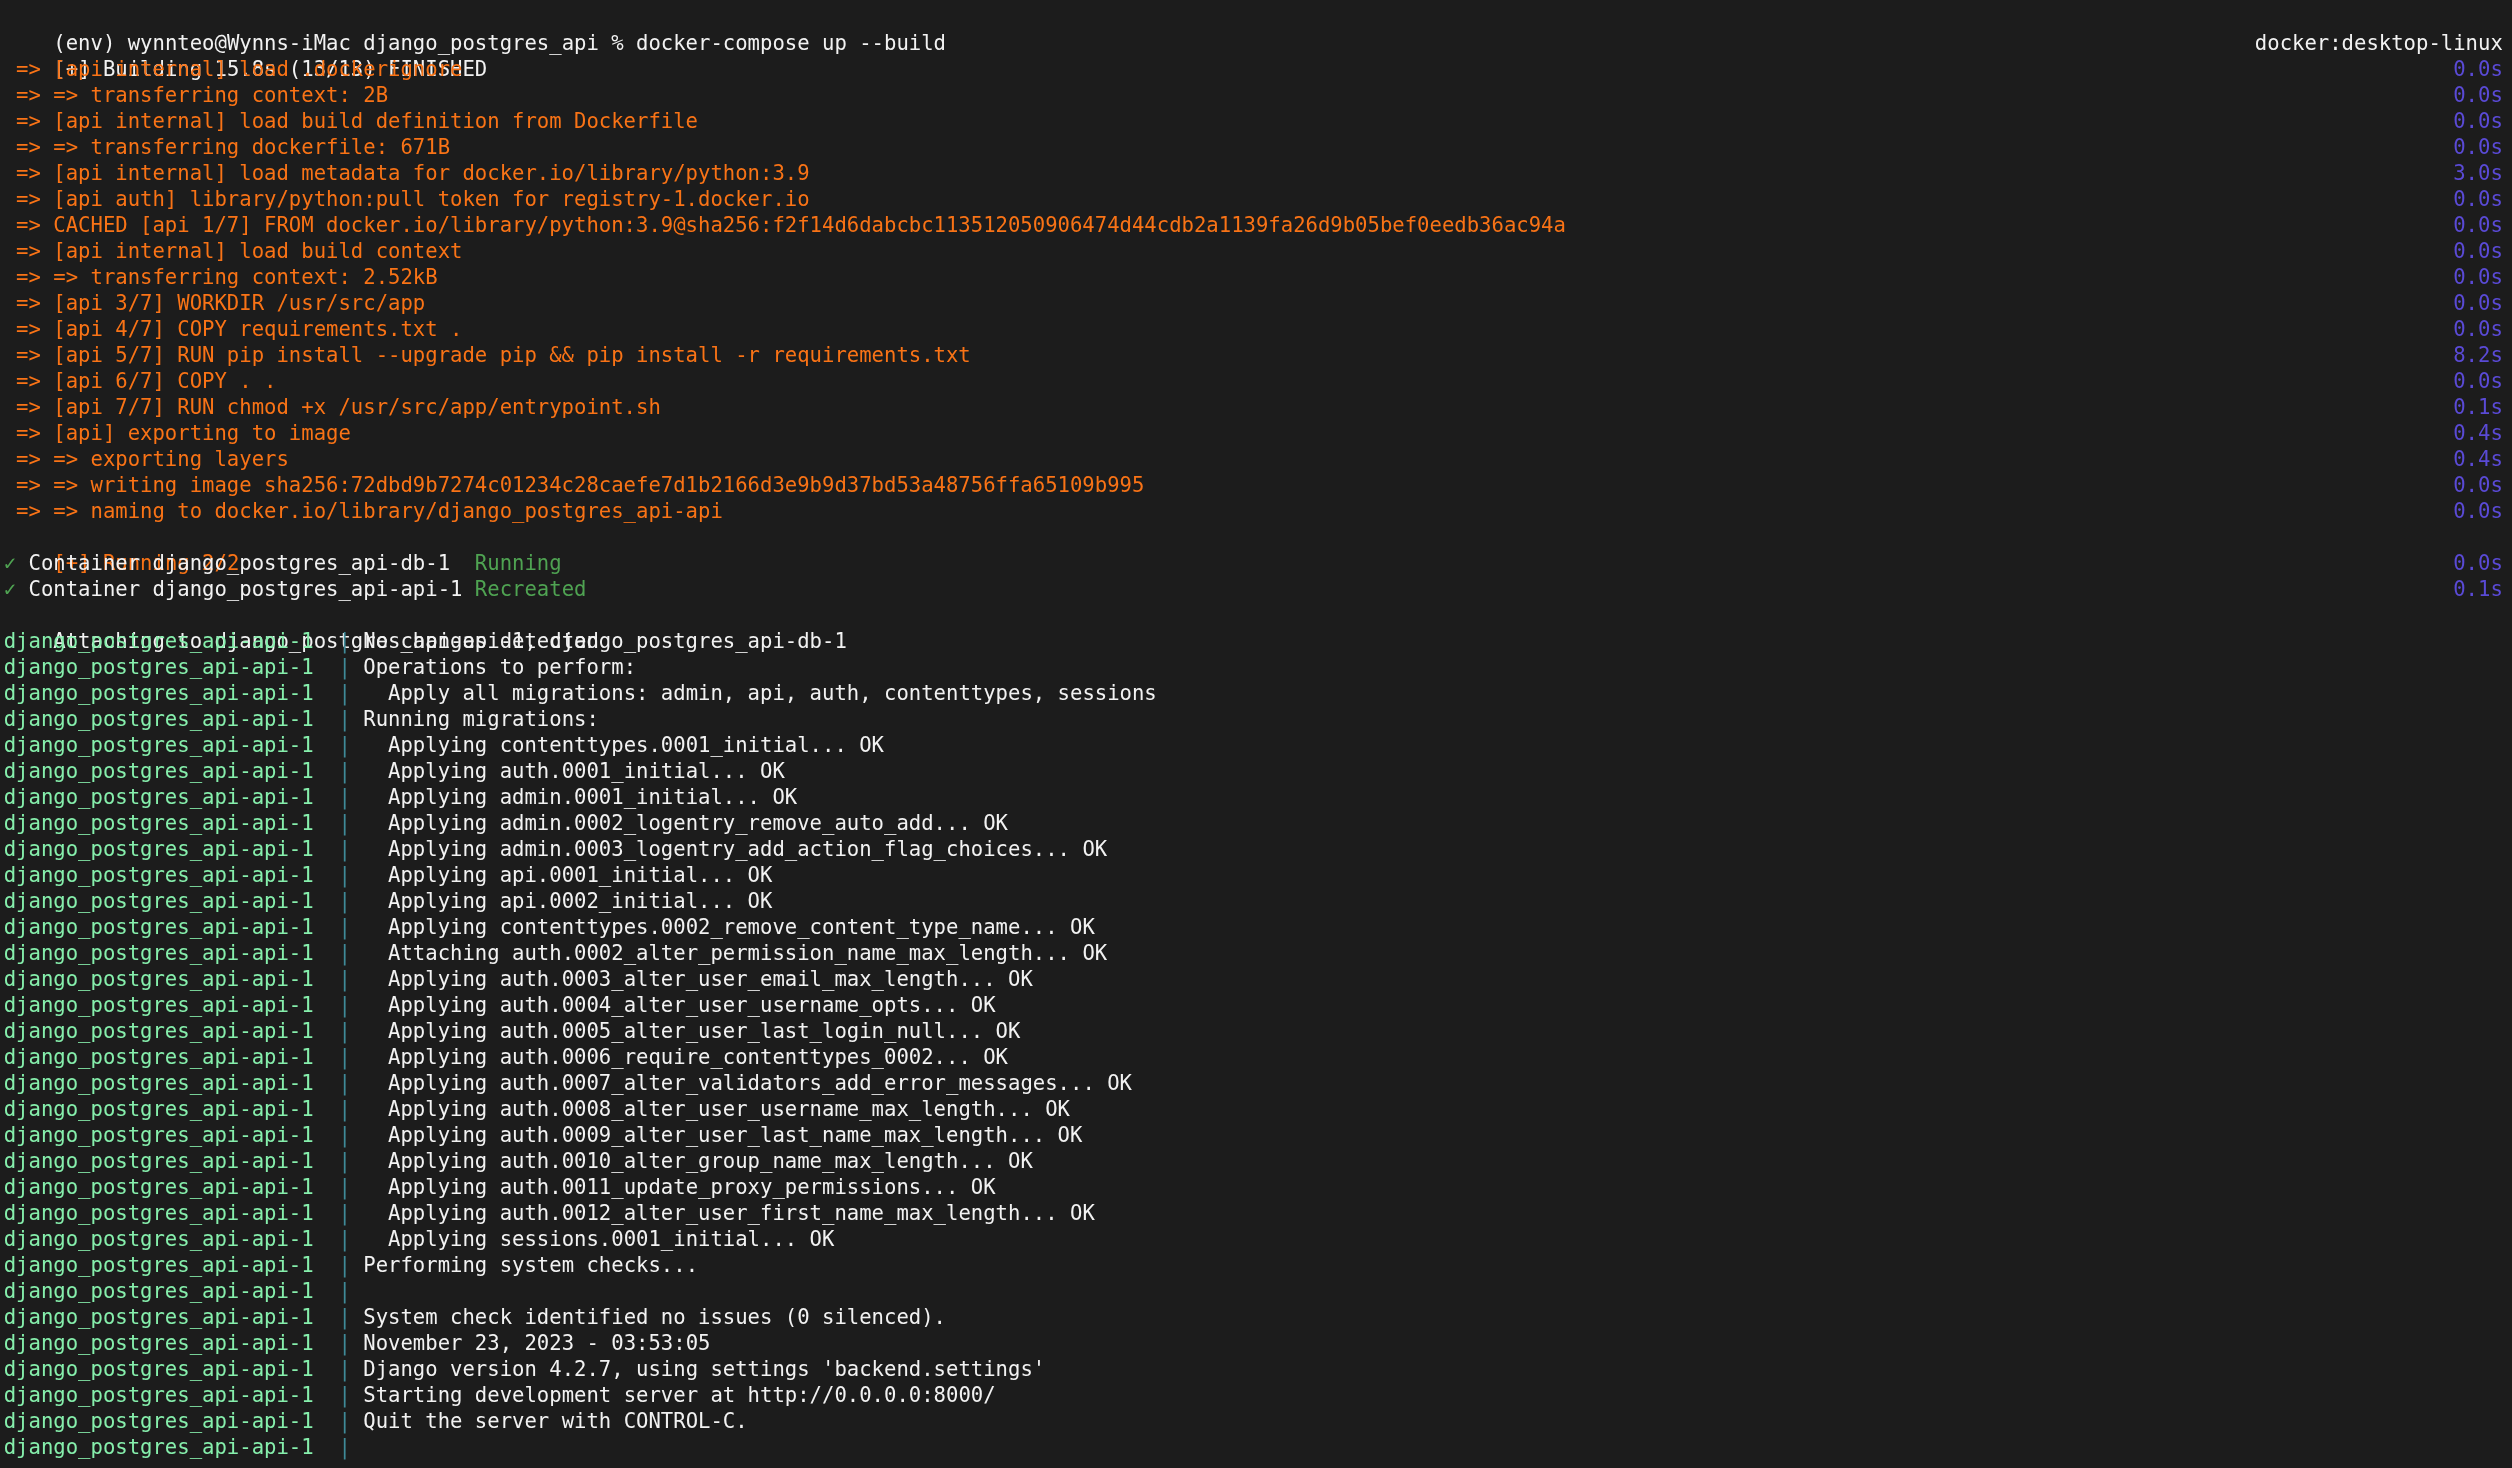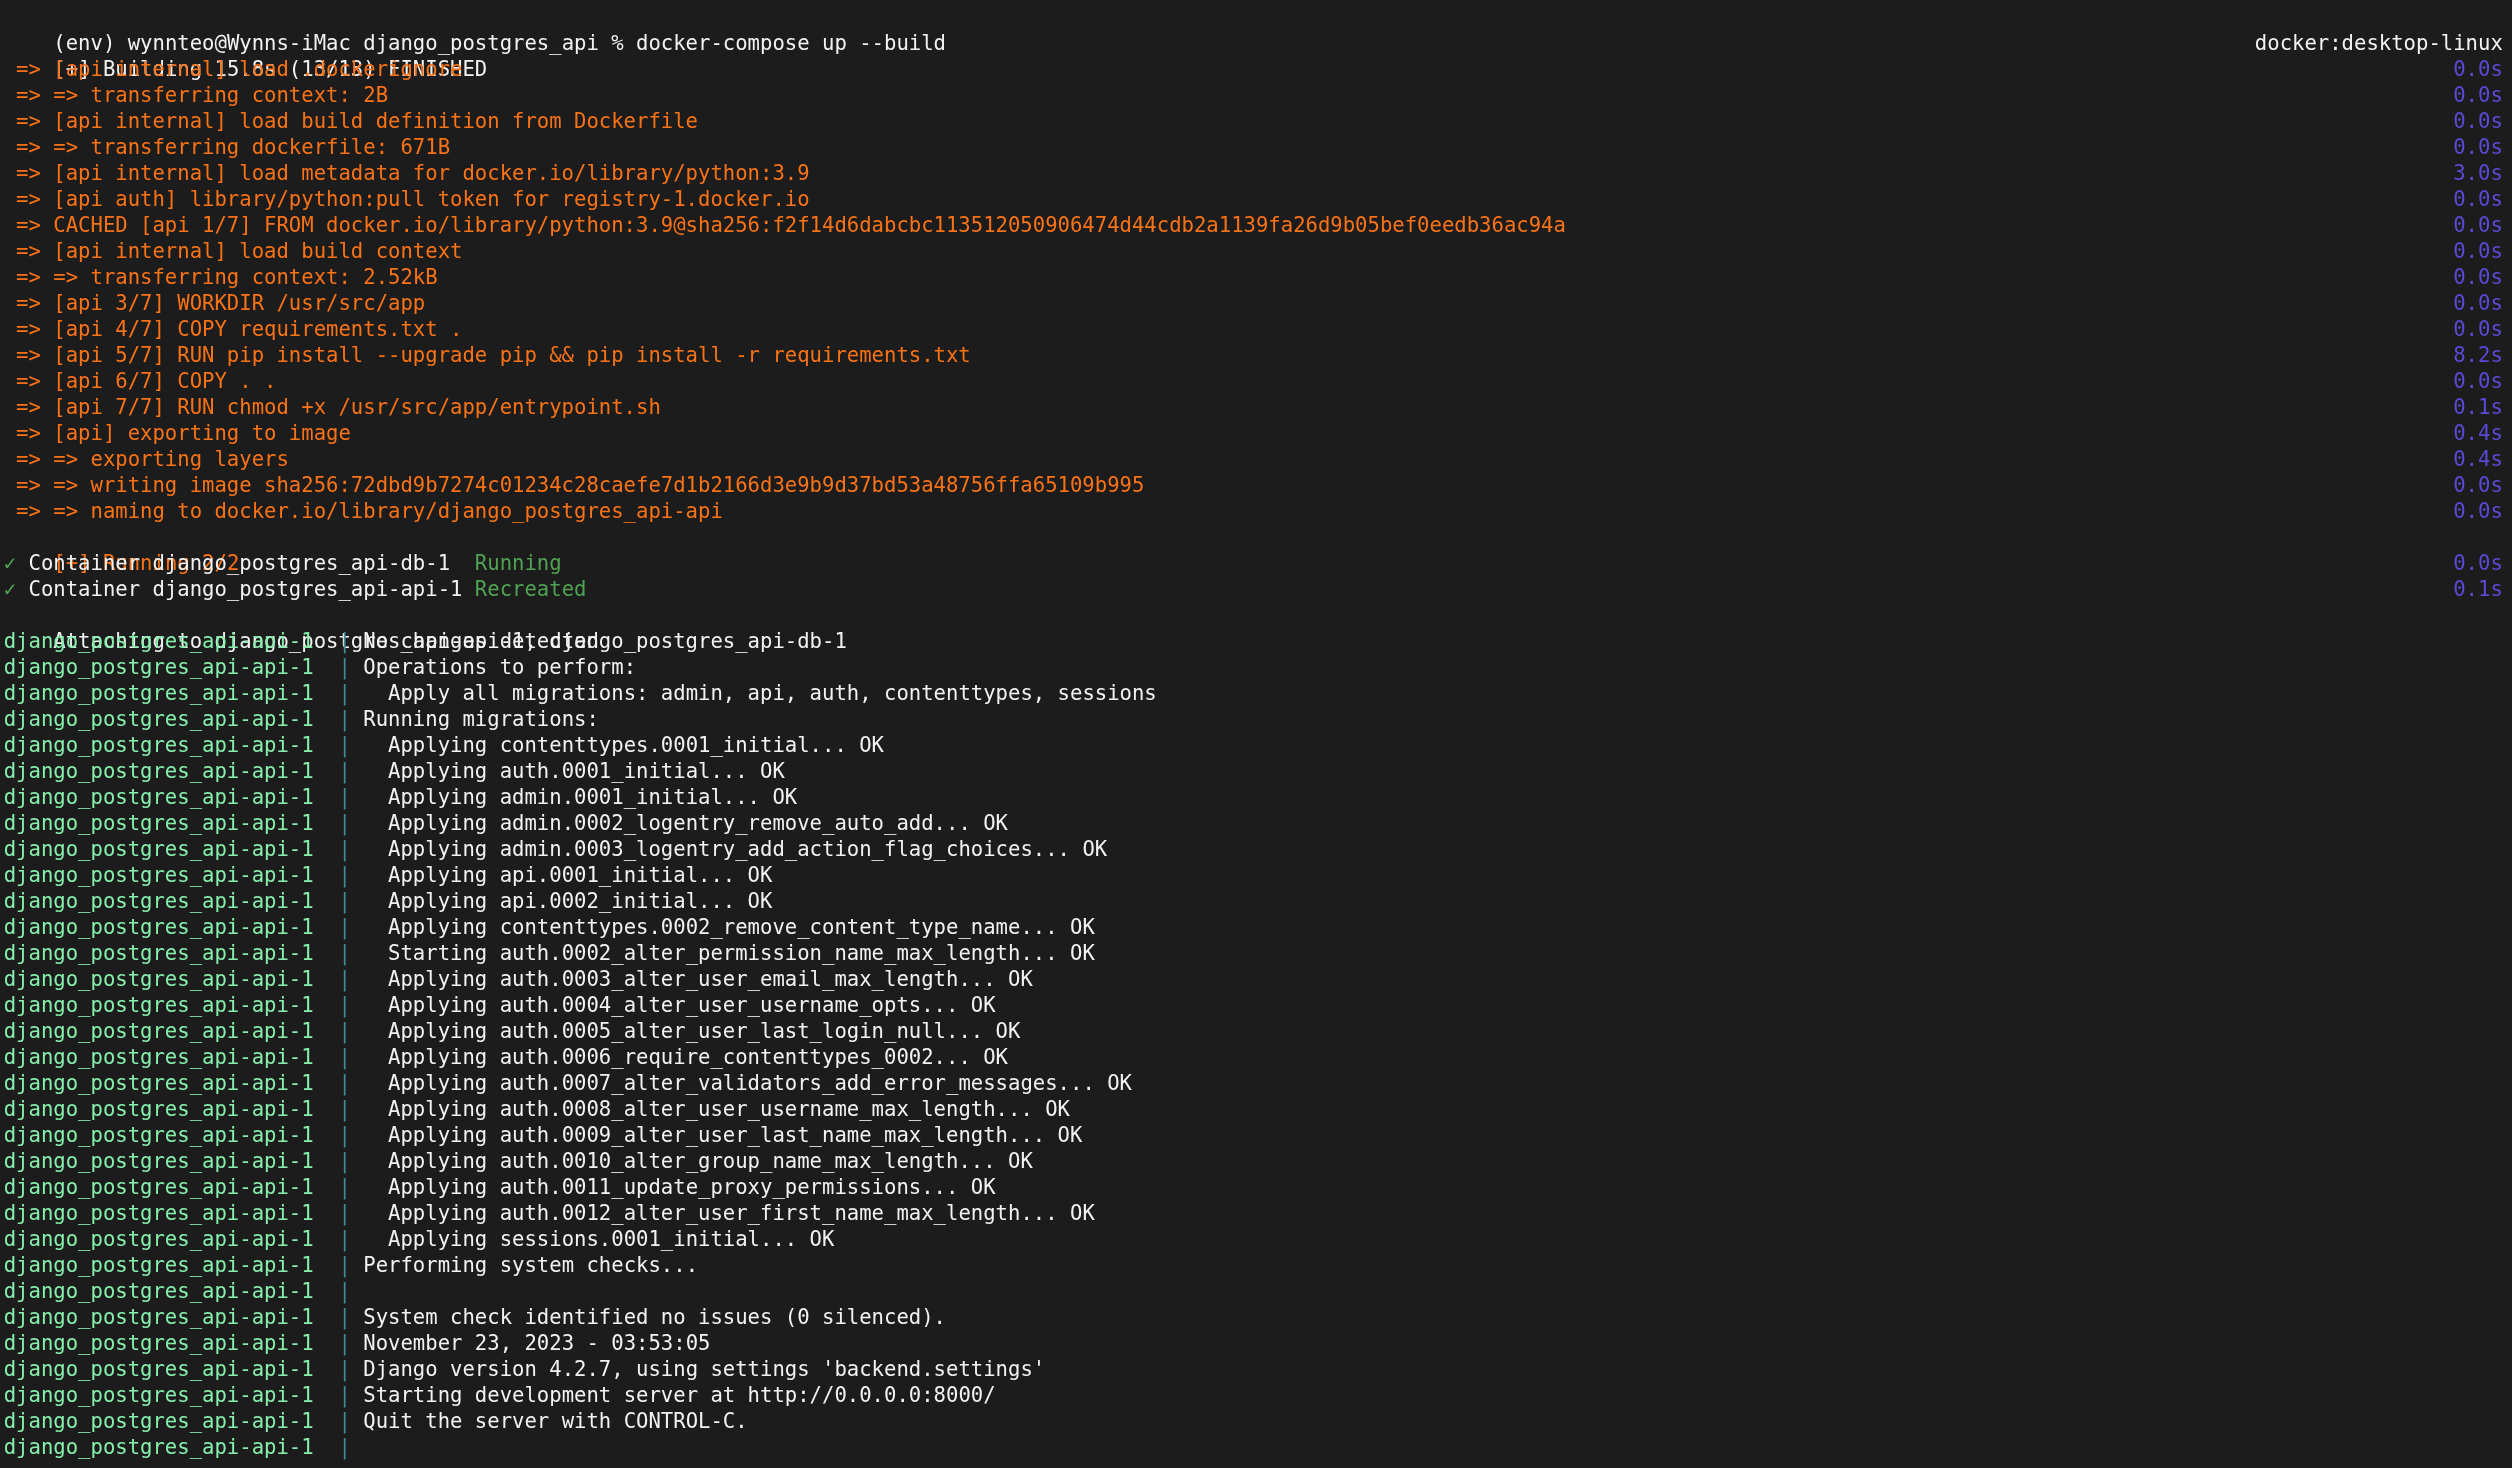--- a/index.html
+++ b/index.html
@@ -97,21 +97,21 @@
       <div class="line"><span class="c-cyan">django_postgres_api-api-1</span><span class="c-dim">  | </span><span class="c-white">  Apply all migrations: admin, api, auth, contenttypes, sessions</span></div>
       <div class="line"><span class="c-cyan">django_postgres_api-api-1</span><span class="c-dim">  | </span><span class="c-white">Running migrations:</span></div>
       <div class="line"><span class="c-cyan">django_postgres_api-api-1</span><span class="c-dim">  | </span><span class="c-white">  Applying contenttypes.0001_initial... OK</span></div>
       <div class="line"><span class="c-cyan">django_postgres_api-api-1</span><span class="c-dim">  | </span><span class="c-white">  Applying auth.0001_initial... OK</span></div>
       <div class="line"><span class="c-cyan">django_postgres_api-api-1</span><span class="c-dim">  | </span><span class="c-white">  Applying admin.0001_initial... OK</span></div>
       <div class="line"><span class="c-cyan">django_postgres_api-api-1</span><span class="c-dim">  | </span><span class="c-white">  Applying admin.0002_logentry_remove_auto_add... OK</span></div>
       <div class="line"><span class="c-cyan">django_postgres_api-api-1</span><span class="c-dim">  | </span><span class="c-white">  Applying admin.0003_logentry_add_action_flag_choices... OK</span></div>
       <div class="line"><span class="c-cyan">django_postgres_api-api-1</span><span class="c-dim">  | </span><span class="c-white">  Applying api.0001_initial... OK</span></div>
       <div class="line"><span class="c-cyan">django_postgres_api-api-1</span><span class="c-dim">  | </span><span class="c-white">  Applying api.0002_initial... OK</span></div>
       <div class="line"><span class="c-cyan">django_postgres_api-api-1</span><span class="c-dim">  | </span><span class="c-white">  Applying contenttypes.0002_remove_content_type_name... OK</span></div>
-      <div class="line"><span class="c-cyan">django_postgres_api-api-1</span><span class="c-dim">  | </span><span class="c-white">  Starting auth.0002_alter_permission_name_max_length... OK</span></div>
+      <div class="line"><span class="c-cyan">django_postgres_api-api-1</span><span class="c-dim">  | </span><span class="c-white">  Attaching auth.0002_alter_permission_name_max_length... OK</span></div>
       <div class="line"><span class="c-cyan">django_postgres_api-api-1</span><span class="c-dim">  | </span><span class="c-white">  Applying auth.0003_alter_user_email_max_length... OK</span></div>
       <div class="line"><span class="c-cyan">django_postgres_api-api-1</span><span class="c-dim">  | </span><span class="c-white">  Applying auth.0004_alter_user_username_opts... OK</span></div>
       <div class="line"><span class="c-cyan">django_postgres_api-api-1</span><span class="c-dim">  | </span><span class="c-white">  Applying auth.0005_alter_user_last_login_null... OK</span></div>
       <div class="line"><span class="c-cyan">django_postgres_api-api-1</span><span class="c-dim">  | </span><span class="c-white">  Applying auth.0006_require_contenttypes_0002... OK</span></div>
       <div class="line"><span class="c-cyan">django_postgres_api-api-1</span><span class="c-dim">  | </span><span class="c-white">  Applying auth.0007_alter_validators_add_error_messages... OK</span></div>
       <div class="line"><span class="c-cyan">django_postgres_api-api-1</span><span class="c-dim">  | </span><span class="c-white">  Applying auth.0008_alter_user_username_max_length... OK</span></div>
       <div class="line"><span class="c-cyan">django_postgres_api-api-1</span><span class="c-dim">  | </span><span class="c-white">  Applying auth.0009_alter_user_last_name_max_length... OK</span></div>
       <div class="line"><span class="c-cyan">django_postgres_api-api-1</span><span class="c-dim">  | </span><span class="c-white">  Applying auth.0010_alter_group_name_max_length... OK</span></div>
       <div class="line"><span class="c-cyan">django_postgres_api-api-1</span><span class="c-dim">  | </span><span class="c-white">  Applying auth.0011_update_proxy_permissions... OK</span></div>
       <div class="line"><span class="c-cyan">django_postgres_api-api-1</span><span class="c-dim">  | </span><span class="c-white">  Applying auth.0012_alter_user_first_name_max_length... OK</span></div>

